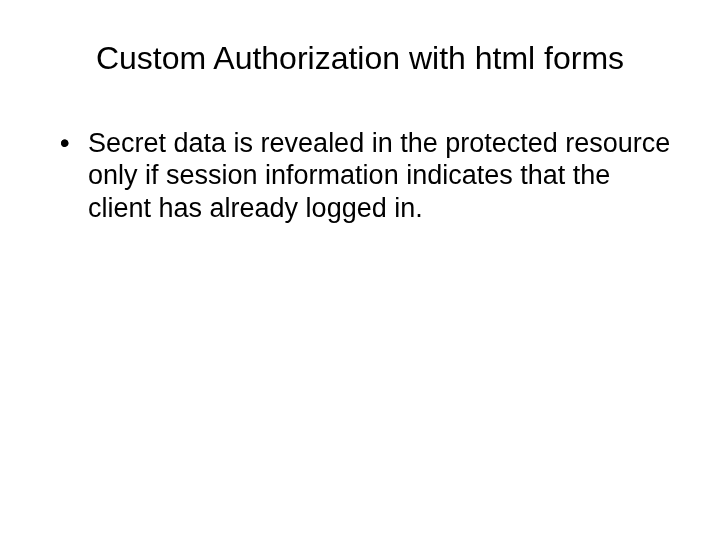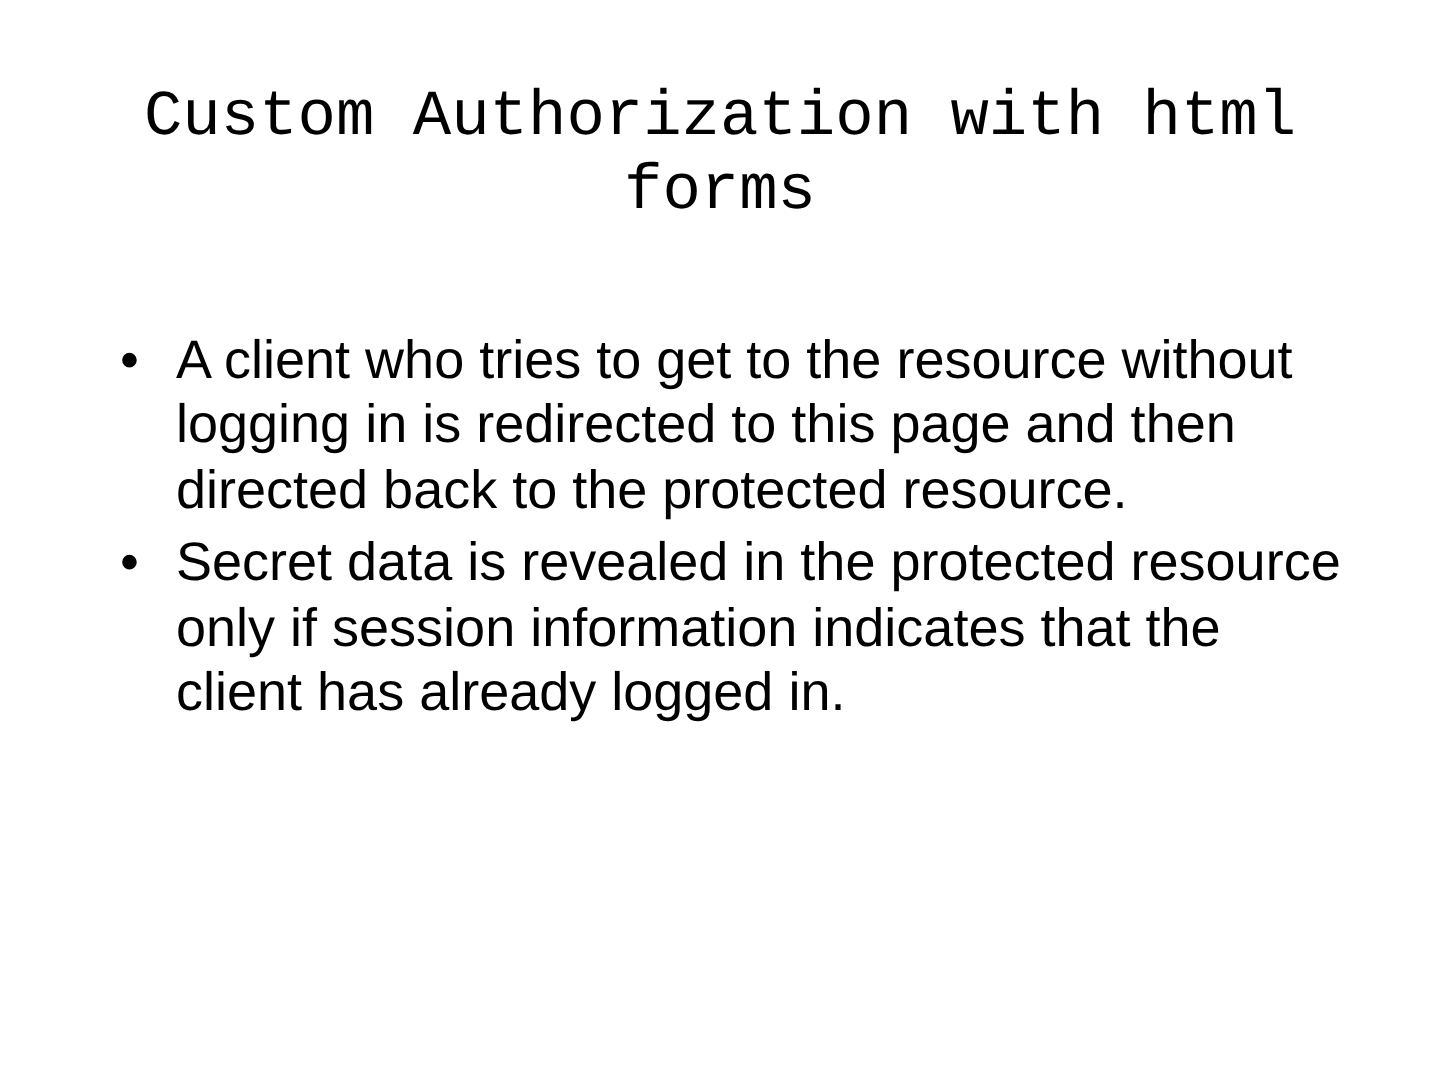--- a/index.html
+++ b/index.html
@@ -15,21 +15,20 @@
       color: #000000;
       padding: 30px 40px 40px 40px;
     }
     .slide-title {
       font-size: 32px;
       font-weight: normal;
       text-align: center;
       margin-bottom: 50px;
       margin-top: 10px;
       letter-spacing: 0px;
-      font-family: Liberation Mono, monospace;
     }
     .bullet-list {
       list-style: none;
       padding-left: 20px;
     }
     .bullet-item {
       font-size: 27px;
       line-height: 1.2;
       margin-bottom: 4px;
       position: relative;
@@ -42,19 +41,18 @@
     }
   </style>
 </head>
 <body>
 
 <h1 class="slide-title">Custom Authorization with html forms</h1>
 
 <ul class="bullet-list">
   <li class="bullet-item">
     <span class="bullet-marker">•</span>
-    <span>A client who tries to get to the resource without logging in is redirected to this page and then directed back to the protected resource.</span>
   </li>
   <li class="bullet-item">
     <span class="bullet-marker">•</span>
     <span>Secret data is revealed in the protected resource only if session information indicates that the client has already logged in.</span>
   </li>
 </ul>
 
 </body></html>

